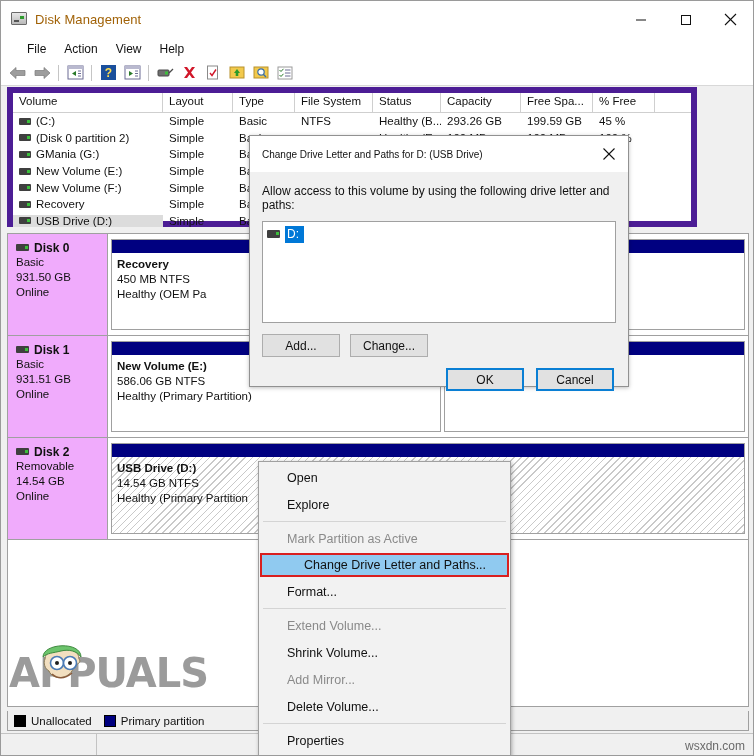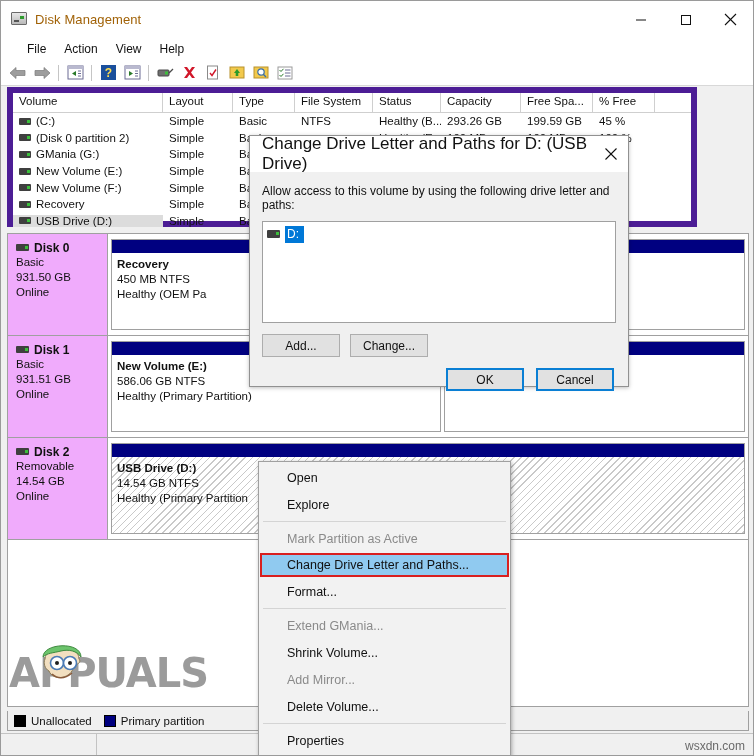--- a/index.html
+++ b/index.html
@@ -164,21 +164,21 @@
   }
 
   
   .dialog {
     position:absolute; left: 248px; top: 134px; width: 380px; height: 252px;
     background: #f0f0f0; border: 1px solid #919191;
     box-shadow: 0 1px 4px rgba(0,0,0,.25);
   }
   .dlg-title {
     height: 36px; background:#ffffff; display:flex; align-items:center;
-    padding-left: 12px; font-size: 17px; color:#111;
+    padding-left: 12px; font-size: 10px; color:#111;
   }
   .dlg-close {
     margin-left:auto; width: 38px; height: 36px;
     display:flex; align-items:center; justify-content:center;
   }
   .dlg-body { padding: 12px 12px 0 12px; }
   .dlg-prompt { font-size: 12px; color:#111; margin-bottom: 9px; }
   .dlg-list {
     height: 102px; background:#ffffff; border:1px solid #a0a0a0; padding: 4px 4px;
   }
@@ -203,21 +203,21 @@
     box-shadow: 1px 1px 4px rgba(0,0,0,.3);
     padding: 2px 0 2px 0;
   }
   .ctx-item {
     height: 27px; display:flex; align-items:center;
     padding-left: 28px; font-size: 12.5px; color:#111;
   }
   .ctx-item.disabled { color:#8a8a8a; }
   .ctx-item.highlight {
     background: #90caf0; border: 2px solid #d91f1f; height: 24px;
-    margin: 1px 1px; padding-left: 25px;
+    margin: 1px 1px; padding-left: 42px;
   }
   .ctx-sep { height: 1px; background:#d4d4d4; margin: 3px 4px; }
 </style>
 </head>
 <body>
 
 <div id="app">
 
   <div class="titlebar">
     <div class="title-icon">
@@ -562,21 +562,21 @@
 
   <div class="ctxmenu">
     <div id="ctx-items">
         <div class="ctx-item">Open</div>
         <div class="ctx-item">Explore</div>
         <div class="ctx-sep"></div>
         <div class="ctx-item disabled">Mark Partition as Active</div>
         <div class="ctx-item highlight" style="border-color: rgb(217, 31, 31);">Change Drive Letter and Paths...</div>
         <div class="ctx-item">Format...</div>
         <div class="ctx-sep"></div>
-        <div class="ctx-item disabled">Extend GMania...</div>
+        <div class="ctx-item disabled">Extend Volume...</div>
         <div class="ctx-item">Shrink Volume...</div>
         <div class="ctx-item disabled">Add Mirror...</div>
         <div class="ctx-item">Delete Volume...</div>
         <div class="ctx-sep"></div>
         <div class="ctx-item">Properties</div>
       </div>
   </div>
 
 </div>
 

